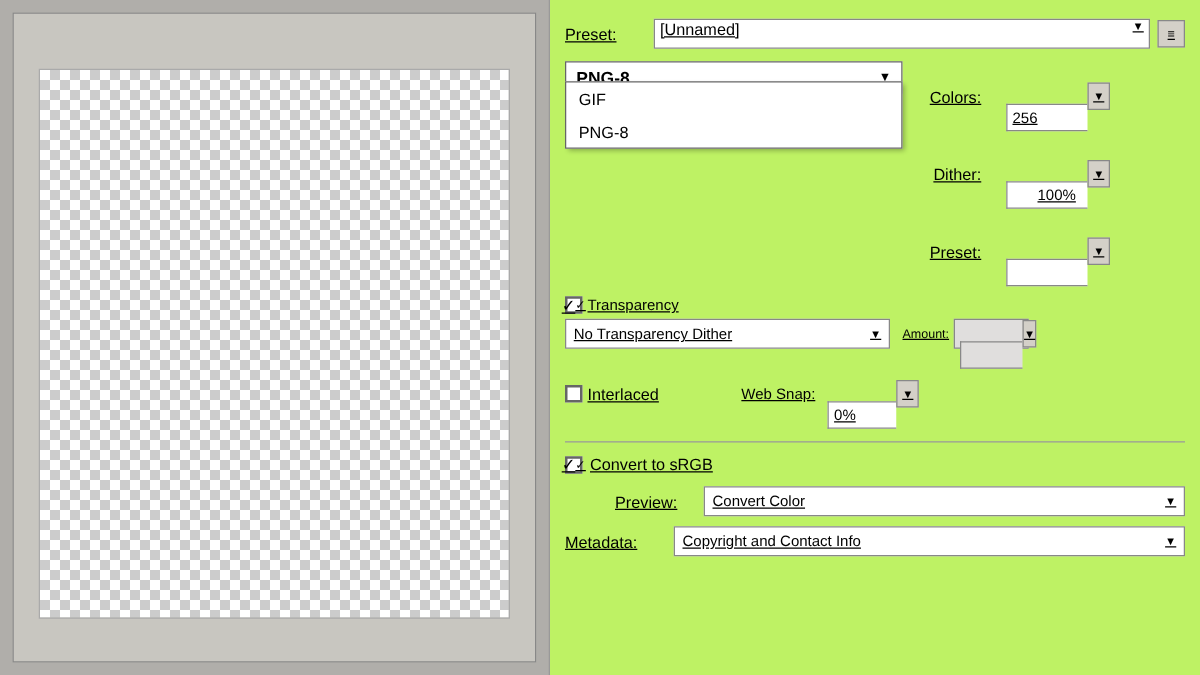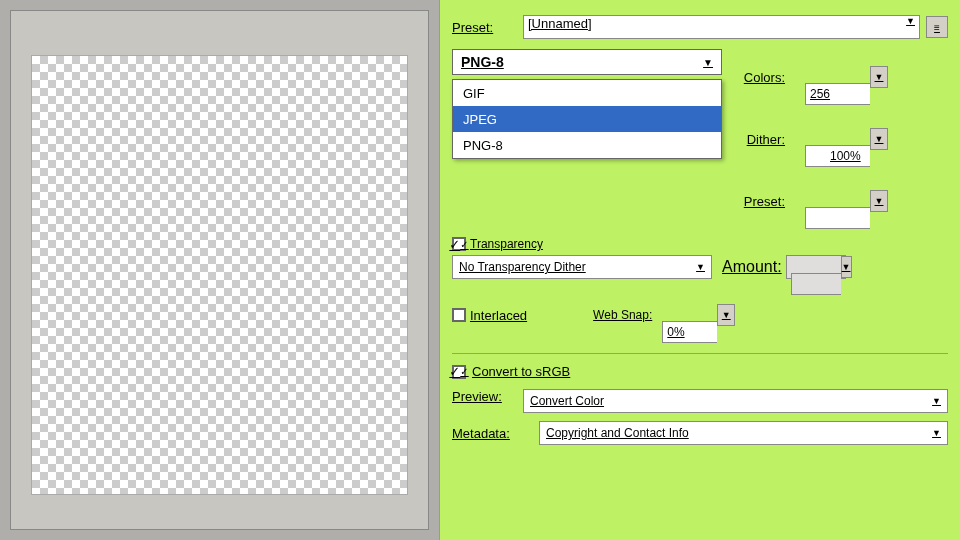--- a/index.html
+++ b/index.html
@@ -121,21 +121,21 @@
       padding: 0 8px;
       display: flex;
       align-items: center;
       justify-content: space-between;
       cursor: pointer;
     }
 
     
     .dropdown-menu {
       position: absolute;
-      top: 30px;
+      top: 16px;
       left: 0;
       width: 270px;
       background: white;
       border: 1px solid #666;
       z-index: 100;
       box-shadow: 2px 2px 4px rgba(0,0,0,0.3);
     }
 
     .dropdown-item {
       height: 26px;
@@ -167,21 +167,21 @@
       border: 1px solid #888;
       font-size: 12px;
       padding: 0 6px;
       display: flex;
       align-items: center;
       justify-content: space-between;
       cursor: pointer;
     }
 
     .amount-label {
-      font-size: 16px;
+      font-size: 10px;
       color: #000;
       margin-left: 6px;
       text-align: center;
     }
 
     .amount-input {
       width: 60px;
       height: 24px;
       background: #e0dedd;
       border: 1px solid #888;
@@ -239,22 +239,24 @@
     .srgb-row {
       display: flex;
       align-items: center;
       gap: 6px;
       margin-bottom: 10px;
     }
 
     
     .preview-row {
       display: flex;
+      align-items: center;
       margin-bottom: 8px;
       gap: 6px;
+      margin-left: 40px;
     }
 
     .preview-select {
       flex: 1;
       height: 24px;
       background: white;
       border: 1px solid #888;
       font-size: 12px;
       padding: 0 6px;
       display: flex;
@@ -365,23 +367,20 @@
       <div class="format-row">
         <div class="format-select">
           <span>PNG-8</span>
           <span style="font-size:10px;">▼</span>
         </div>
 
         <div class="dropdown-menu">
           <div class="dropdown-item">
             <span>GIF</span>
           </div>
-          <div class="dropdown-item selected">
-            <span>JPEG</span>
-          </div>
           <div class="dropdown-item">
             <span>PNG-8</span>
           </div>
         </div>
       </div>
 
       <div class="right-props">
 
         <div class="right-prop-row">
           <span class="label-right">Colors:</span>

